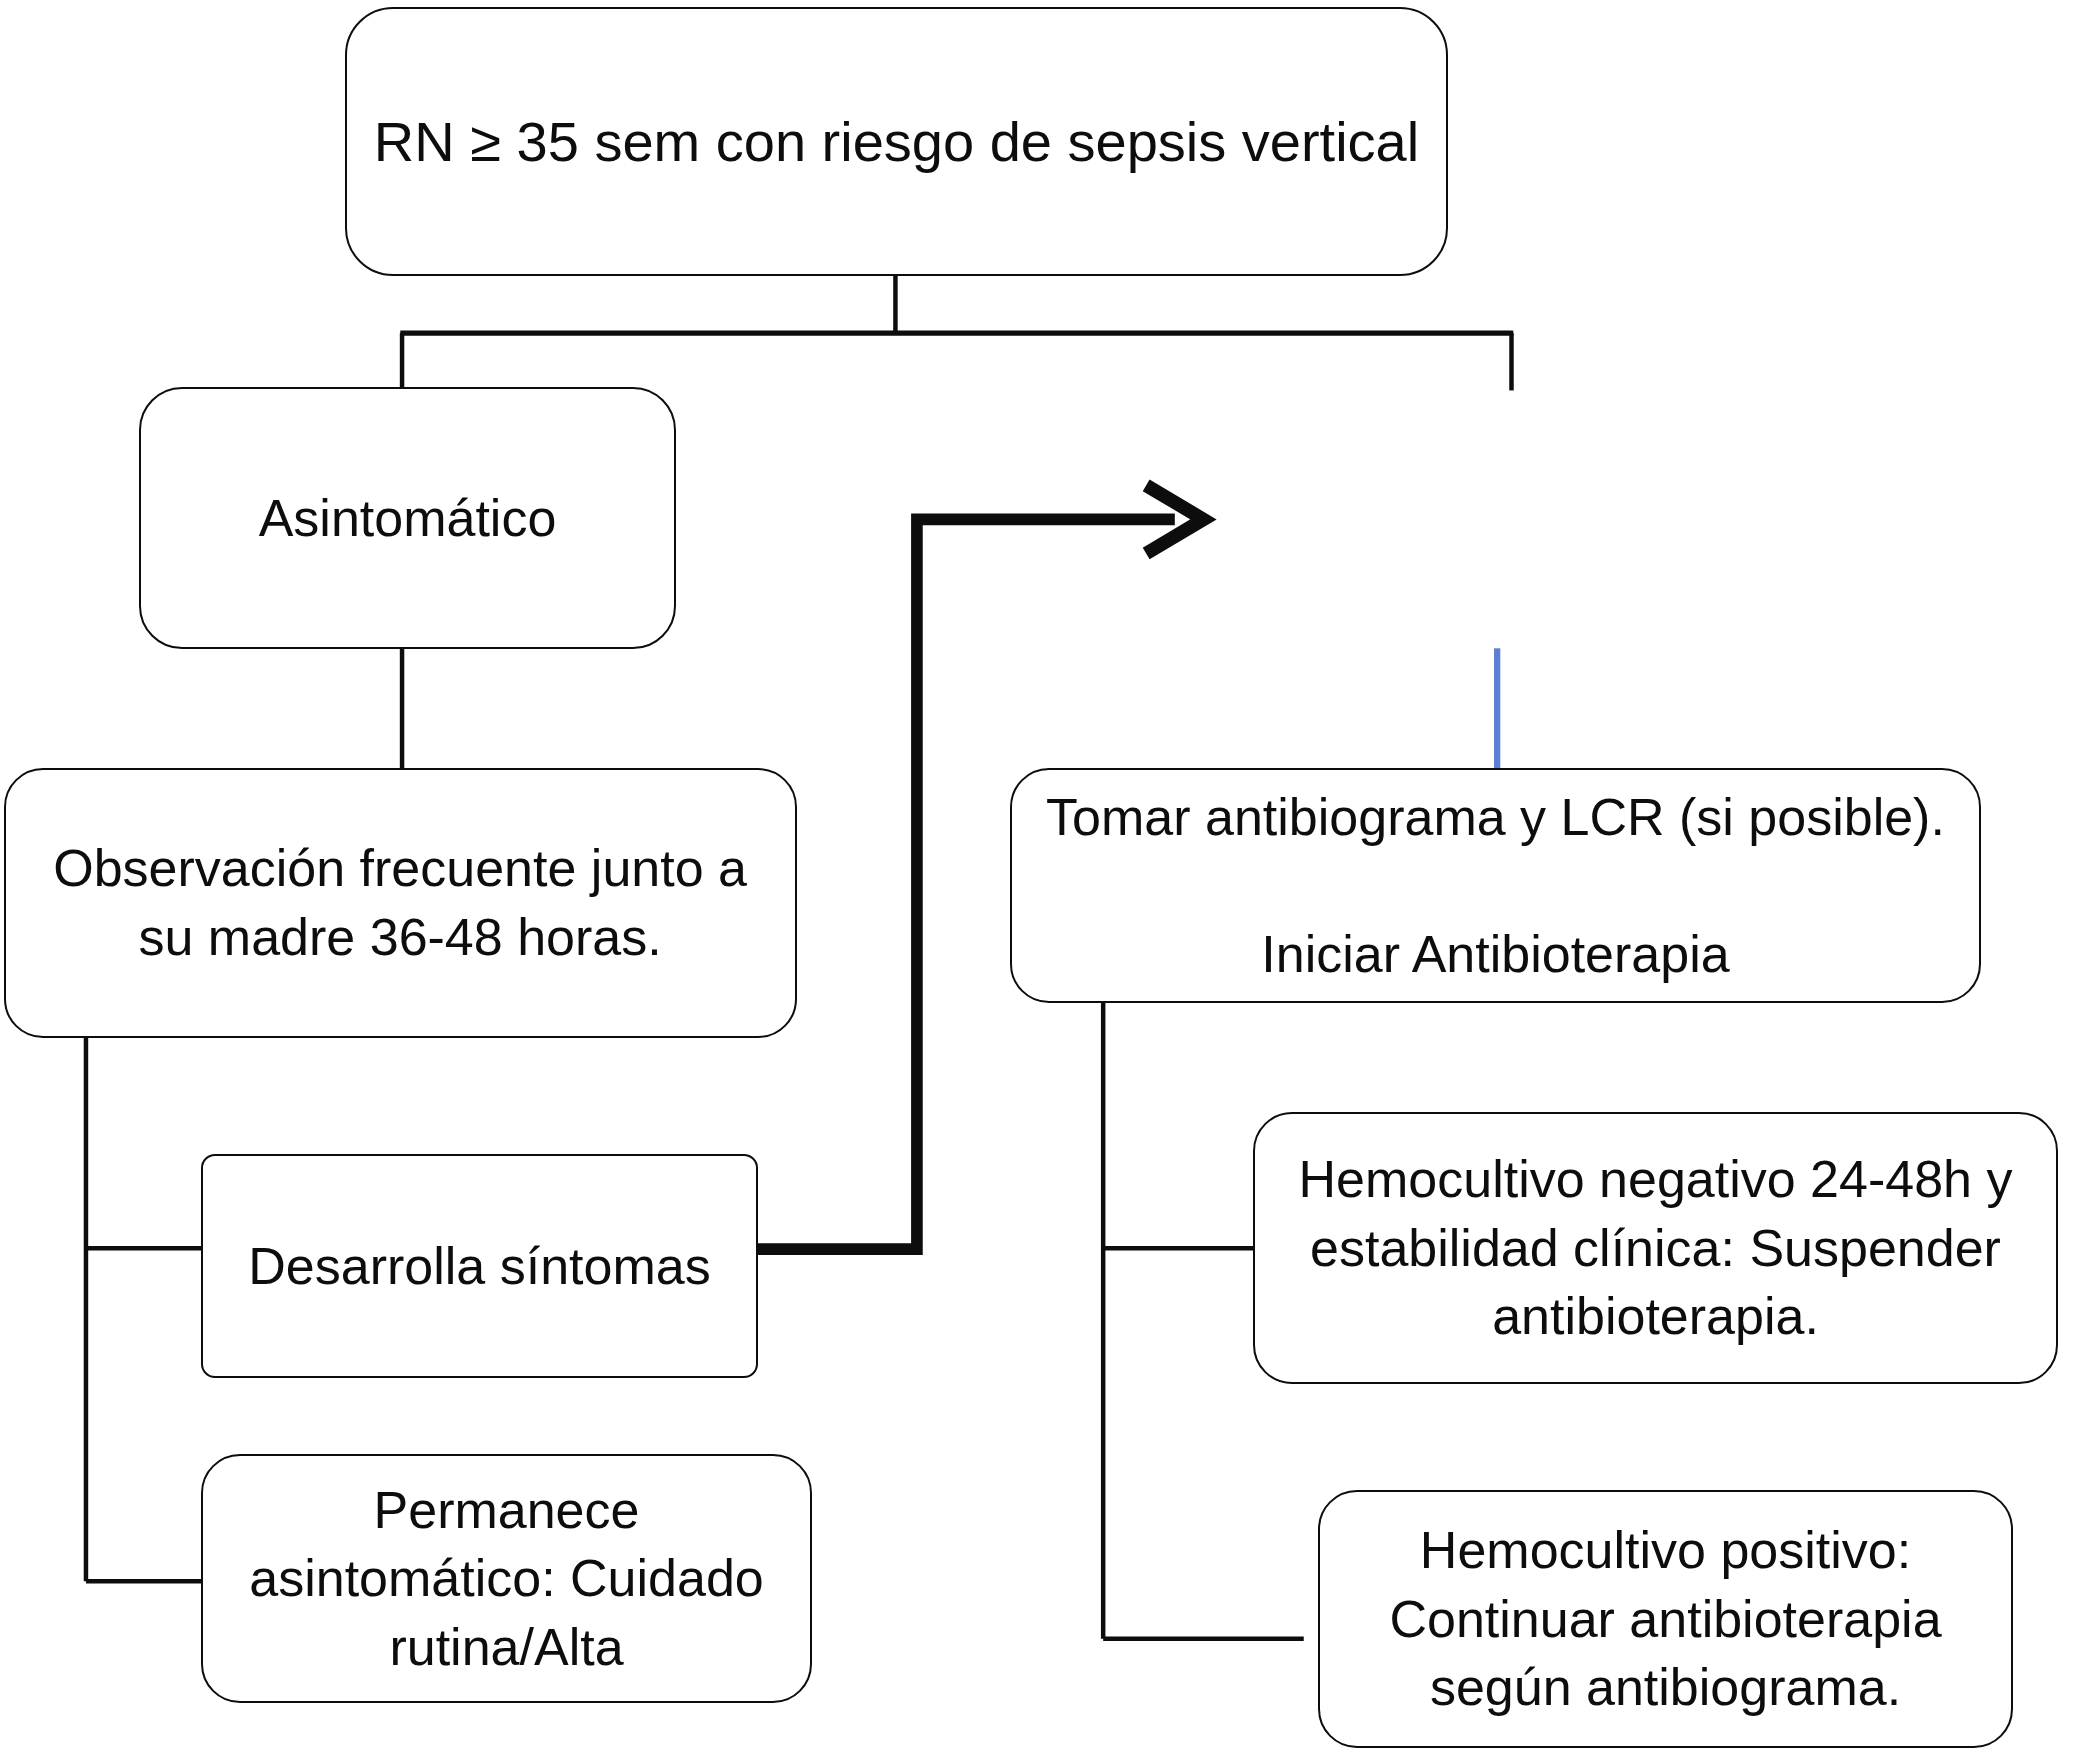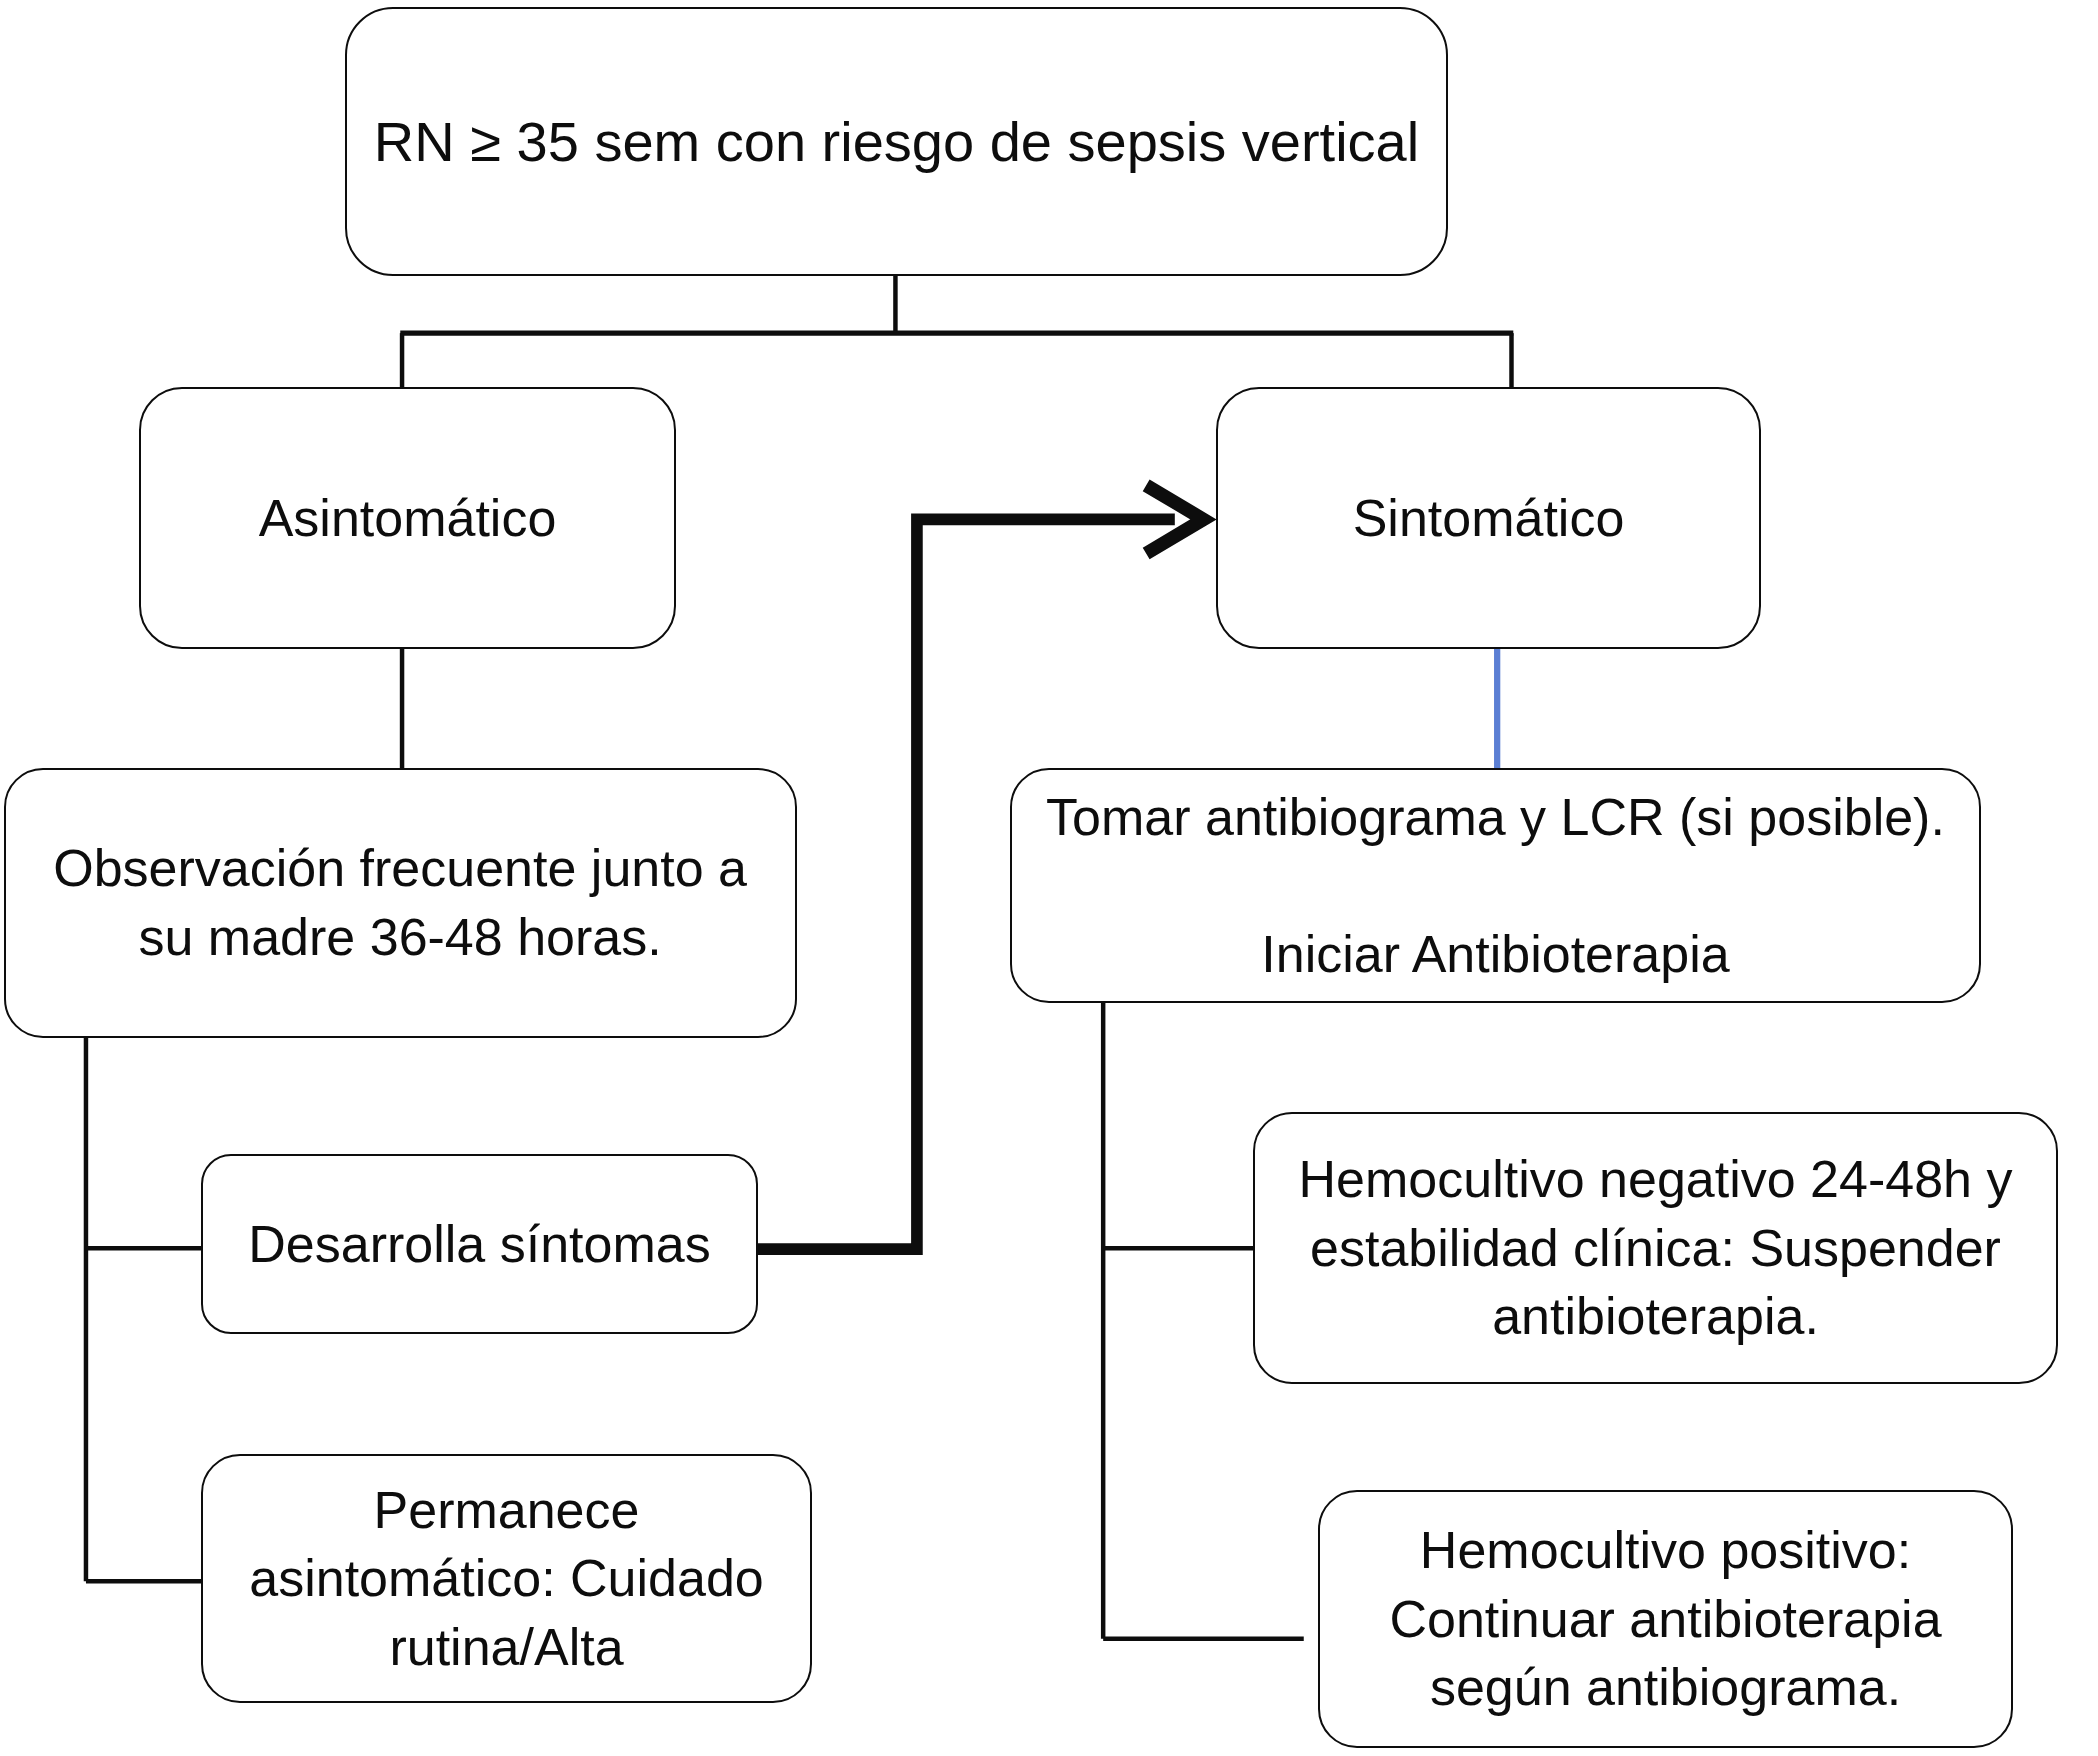--- a/index.html
+++ b/index.html
@@ -47,21 +47,21 @@
   }
   .bold .label {
     font-weight: normal;
   }
   
   #node-root      { left: 345px;  top: 7.2px;    width: 1103px; height: 269px; font-size: 56px; border-radius: 48px; }
   #node-asymp     { left: 139px;  top: 387px;  width: 537px;  height: 262px; font-size: 52px; }
   #node-symp      { left: 1216px; top: 387px;  width: 545px;  height: 262px; font-size: 52px; }
   #node-observe   { left: 3.6px;    top: 768px;  width: 793px;  height: 270px; font-size: 52px; border-radius: 39px; }
   #node-culture   { left: 1010px; top: 768px;  width: 971px; height: 235px; font-size: 52px; border-radius: 39px; }
-  #node-develops  { left: 201px;  top: 1154px; width: 557px;  height: 180px; font-size: 52px; border-radius: 30px; }
+  #node-develops  { left: 201px;  top: 1154px; width: 557px;  height: 224px; font-size: 52px; border-radius: 14px; }
   #node-remains   { left: 201px;  top: 1454px; width: 611px;  height: 249px; font-size: 52px; border-radius: 39px; }
   #node-negative  { left: 1253px; top: 1112px; width: 805px;  height: 272px; font-size: 52px; border-radius: 39px; }
   #node-positive  { left: 1300px; top: 1490px; width: 695px;  height: 258px; font-size: 52px; border-radius: 39px; margin-left: 18px; }
 </style>
 </head>
 <body>
 
 <div id="canvas">
 
   <svg id="edges" viewBox="0 0 2343 1961">
@@ -88,23 +88,20 @@
   </svg>
 
   <div class="node bold" id="node-root">
     <span class="label">RN ≥ 35 sem con riesgo de sepsis vertical</span>
   </div>
 
   <div class="node bold" id="node-asymp">
     <span class="label">Asintomático</span>
   </div>
 
-  <div class="node bold" id="node-symp">
-    <span class="label">Sintomático</span>
-  </div>
 
   <div class="node" id="node-observe">
     <span class="label">Observación frecuente junto a
 su madre 36-48 horas.</span>
   </div>
 
   <div class="node" id="node-culture">
     <span class="label">Tomar antibiograma y LCR (si posible).
 
 Iniciar Antibioterapia</span>

